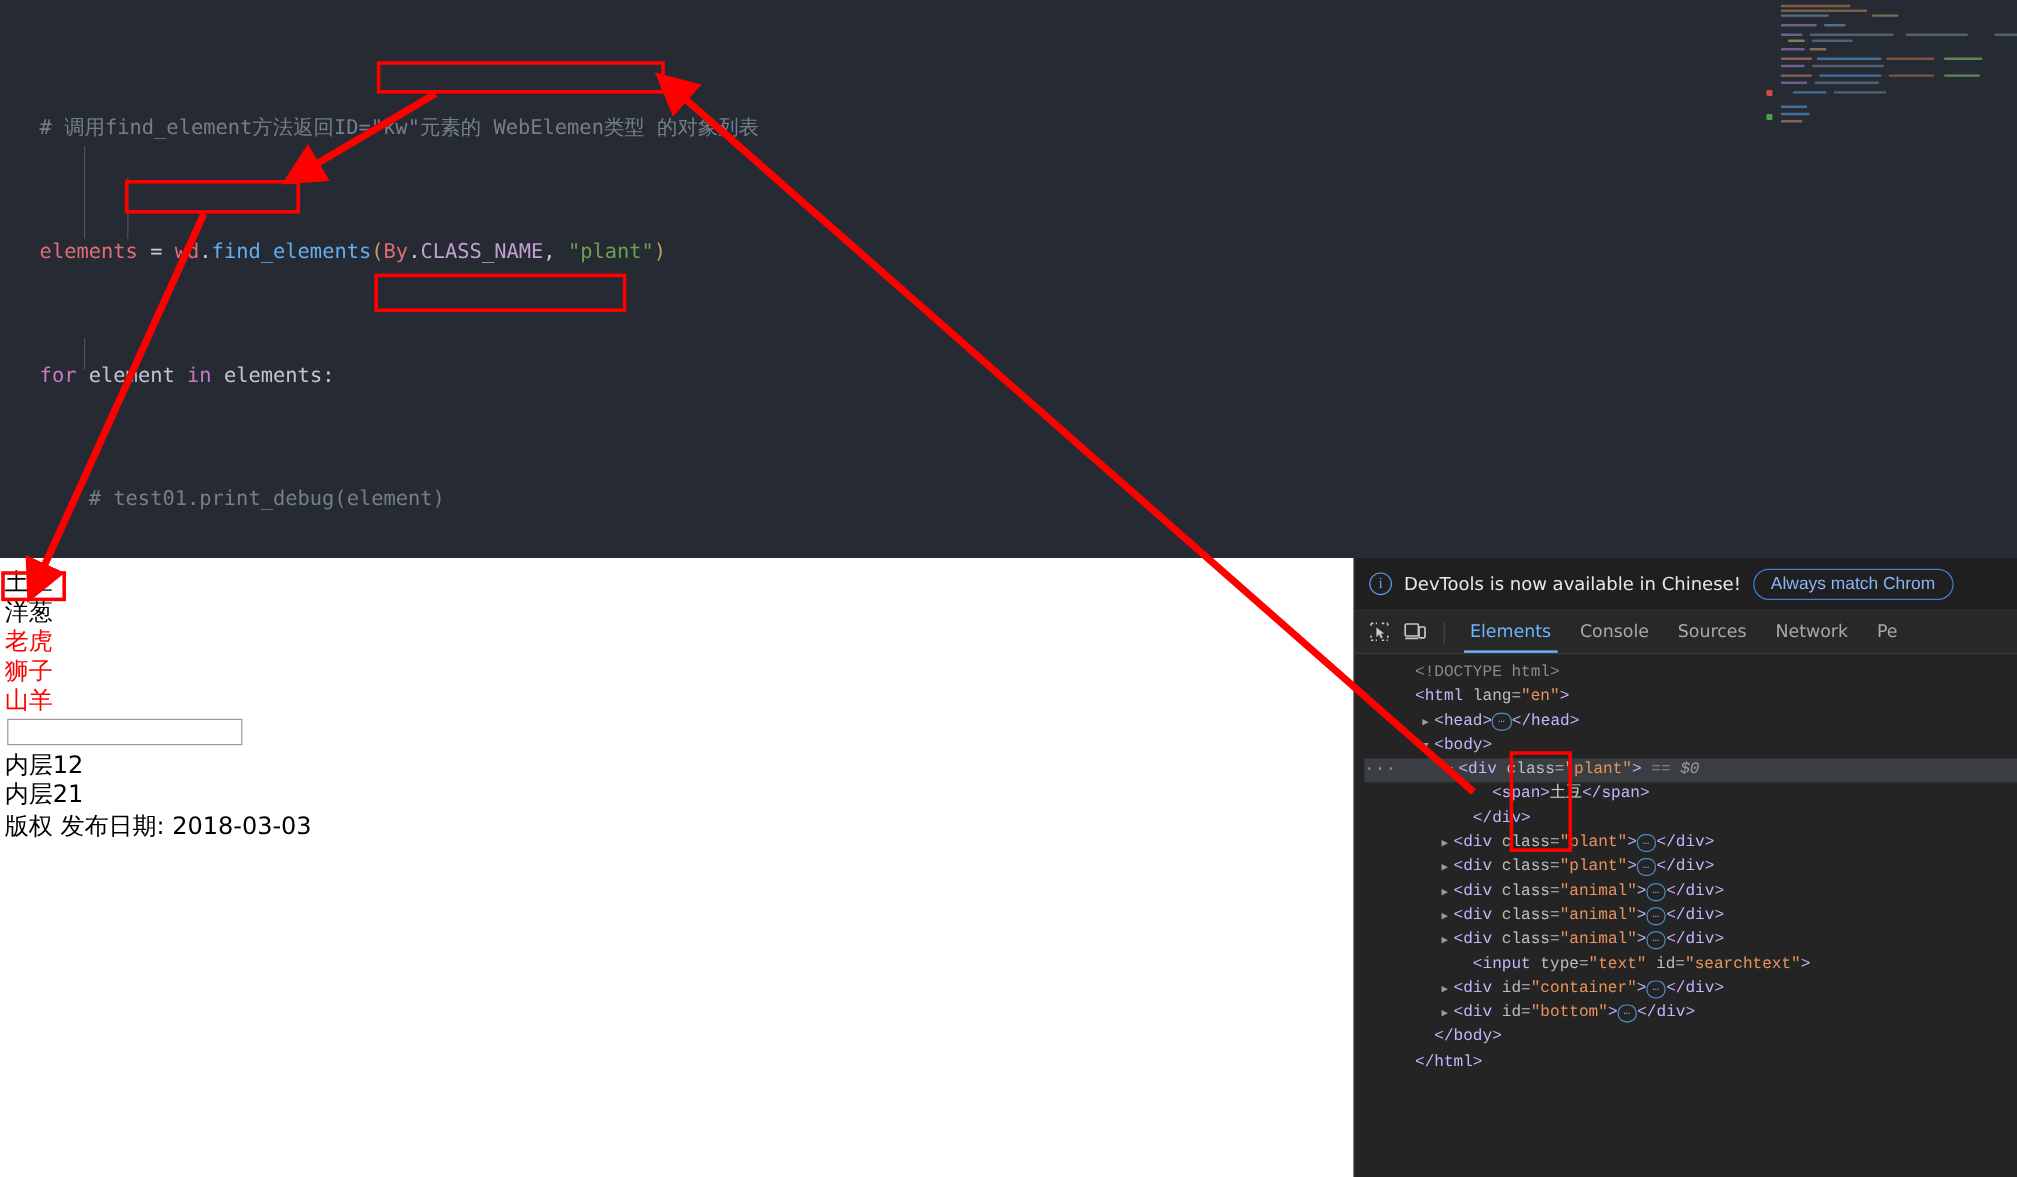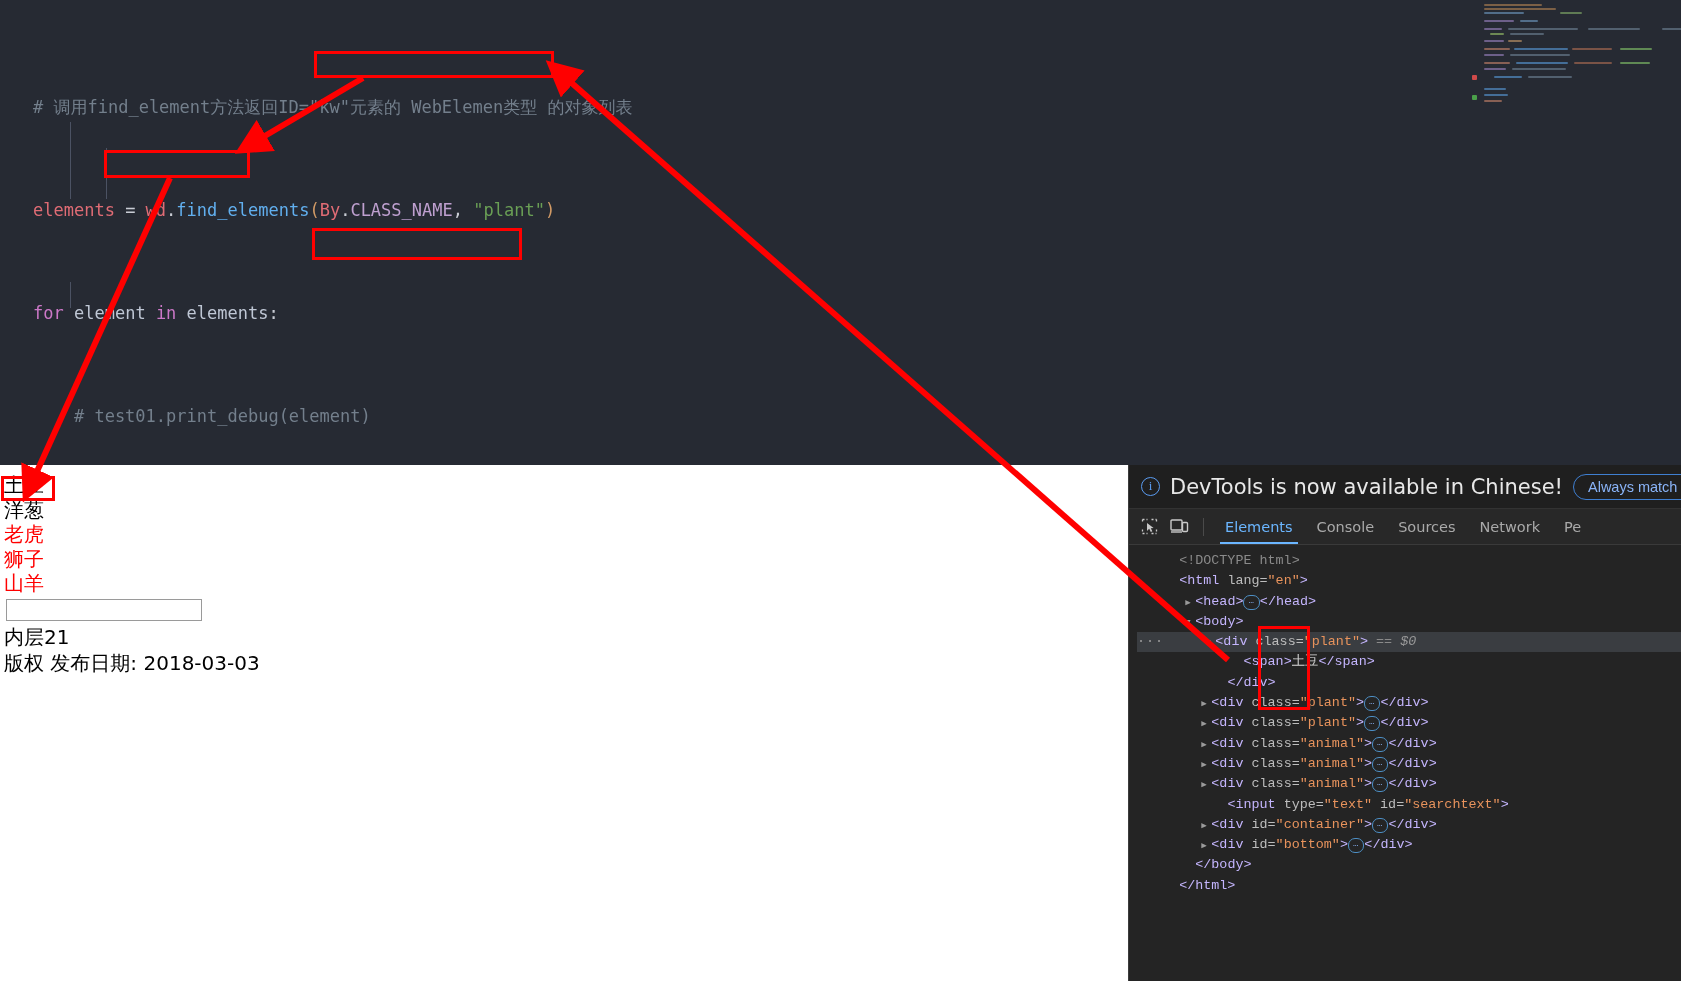--- a/index.html
+++ b/index.html
@@ -118,21 +118,21 @@
   .info-icon {
     width: 19px; height: 19px; border-radius: 50%;
     border: 1.6px solid #5a9bf0;
     color: #5a9bf0;
     font-size: 13px; line-height: 16px; text-align: center;
     font-family: "Liberation Serif", serif;
     flex: 0 0 auto;
   }
   .dt-banner-text {
     color: #e8e8e8;
-    font-size: 21px;
+    font-size: 15px;
     white-space: nowrap;
   }
   .dt-banner-btn {
     border: 1px solid #3f7fd1;
     border-radius: 13px;
     color: #8ab4f8;
     font-size: 14.5px;
     padding: 4px 14px;
     background: transparent;
     white-space: nowrap;
@@ -299,20 +299,21 @@
   <div class="page">
     <div class="page-inner">
       <div class="pl">土豆</div>
       <div class="pl">洋葱</div>
       <div class="pl red">老虎</div>
       <div class="pl red">狮子</div>
       <div class="pl red">山羊</div>
 
       <input class="search-box" type="text" value="" placeholder="" style="">
 
+      <div class="pl">内层12</div>
       <div class="pl">内层21</div>
 
       <div class="pl footer-line"><span>版权</span><span> </span><span>发布日期:</span><span> </span><span>2018-03-03</span></div>
 
     </div>
   </div>
 
   <div class="devtools">
 
     <div class="dt-banner">

